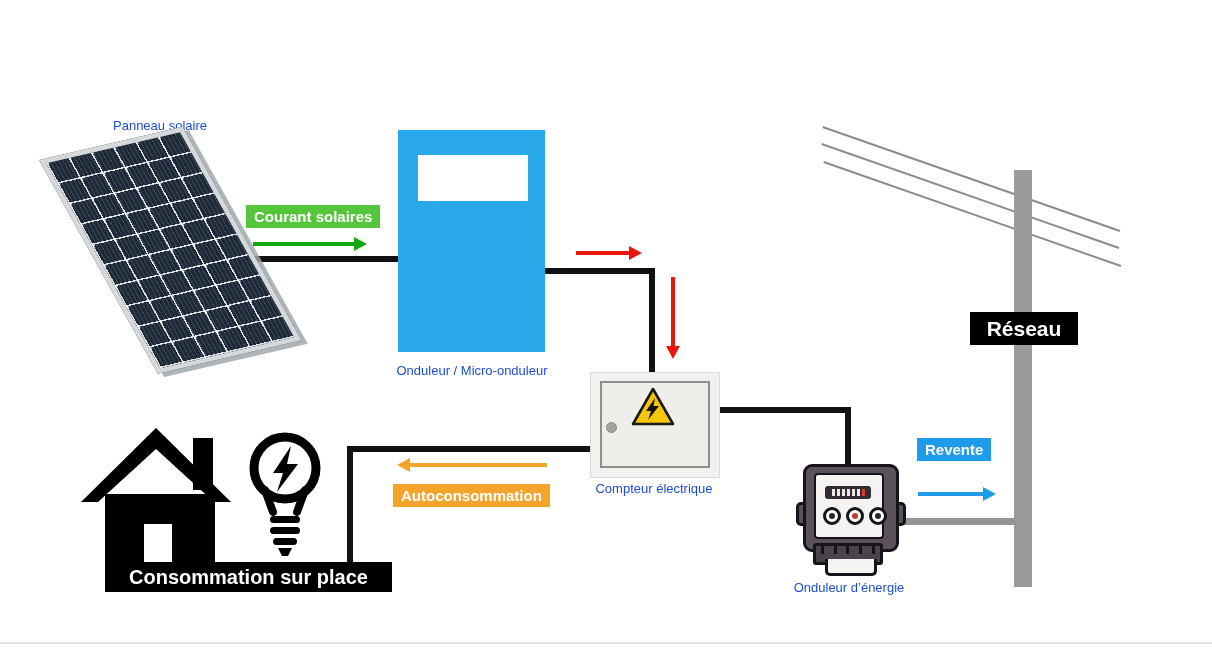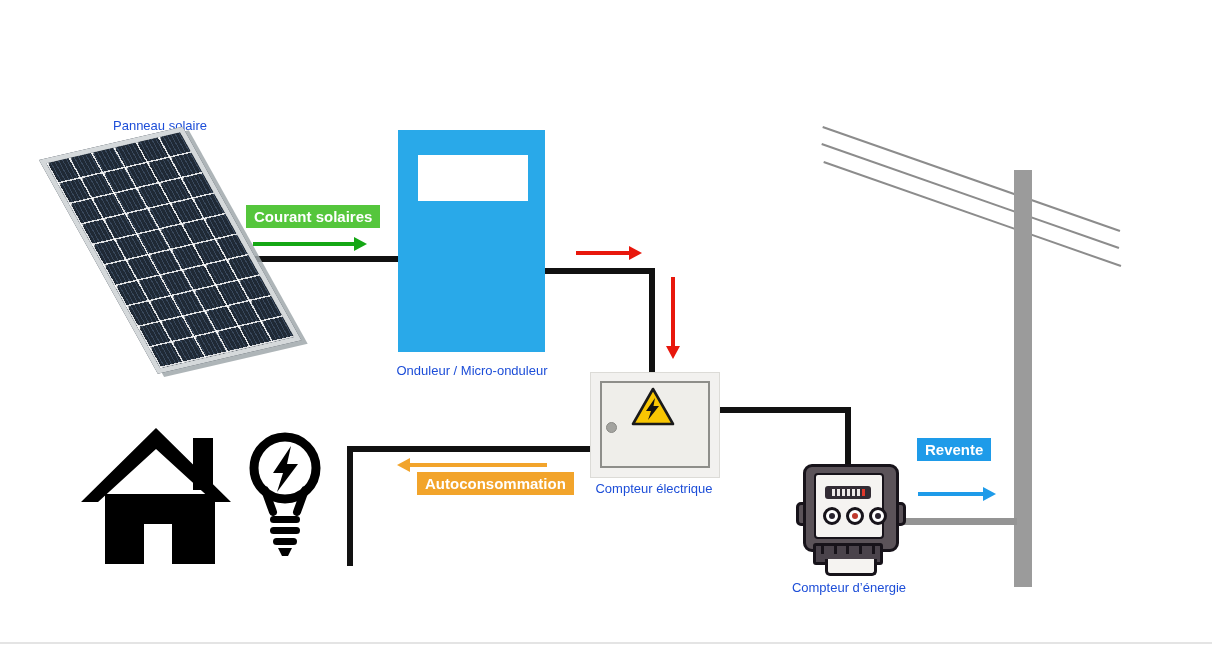--- a/index.html
+++ b/index.html
@@ -91,37 +91,38 @@
   #w-ep-meter-h{left:718px;top:407px;width:133px;height:6px;}
   #w-ep-meter-v{left:845px;top:407px;width:6px;height:60px;}
   #w-meter-pole{left:897px;top:518px;width:120px;height:7px;}
 
   
   #dc-label{left:246px;top:205px;background:var(--dc-green);}
   #dc-arrow{left:253px;top:237px;width:114px;height:14px;color:var(--green-arrow);}
   #ac-label{left:577px;top:220px;background:var(--ac-red);}
   #ac-arrow-right{left:576px;top:246px;width:66px;height:14px;color:var(--ac-red);}
   #ac-arrow-down{left:666px;top:277px;width:14px;height:82px;color:var(--ac-red);}
-  #auto-label{left:393px;top:472px;background:var(--self-orange);margin-left:24px;}
+  #auto-label{left:393px;top:484px;background:var(--self-orange);}
   #auto-arrow{left:397px;top:458px;width:150px;height:14px;color:var(--self-orange);}
   #revente-label{left:917px;top:438px;background:var(--resale-blue);}
   #revente-arrow{left:918px;top:487px;width:78px;height:14px;color:var(--resale-blue);}
 
   #bottom-divider{position:absolute;left:0;top:642px;width:1212px;height:2px;background:#E4E4E4;}
 </style>
 </head>
 <body>
 
 <div id="stage">
 
 
   <div id="pline1" class="pline"></div>
   <div id="pline2" class="pline"></div>
   <div id="pline3" class="pline"></div>
   <div id="pole"></div>
+  <div id="reseau" class="bar-label">Réseau</div>
 
   <div id="w-pv-inv" class="wire"></div>
   <div id="w-inv-h" class="wire"></div>
   <div id="w-inv-v" class="wire"></div>
   <div id="w-ep-house-h" class="wire"></div>
   <div id="w-ep-house-v" class="wire"></div>
   <div id="w-ep-meter-h" class="wire"></div>
   <div id="w-ep-meter-v" class="wire"></div>
   <div id="w-meter-pole" class="wire gray"></div>
 
@@ -172,20 +173,21 @@
   </svg>
   <svg id="bulb-icon" width="80" height="136" viewBox="0 0 80 136">
     <circle cx="40" cy="44" r="31" fill="none" stroke="#000" stroke-width="9"></circle>
     <polygon points="46,22 28,49 38,49 32,68 53,40 42,40" fill="#000"></polygon>
     <path d="M20,66 L28,88 M60,66 L52,88" stroke="#000" stroke-width="8" stroke-linecap="round"></path>
     <rect x="25" y="92" width="30" height="7" rx="3.5" fill="#000"></rect>
     <rect x="25" y="103" width="30" height="7" rx="3.5" fill="#000"></rect>
     <rect x="28" y="114" width="24" height="7" rx="3.5" fill="#000"></rect>
     <polygon points="33,124 47,124 43,132 37,132" fill="#000"></polygon>
   </svg>
+  <div id="consommation" class="bar-label">Consommation sur place</div>
 
   <div id="meter">
     <div class="ear l"></div>
     <div class="ear r"></div>
     <div class="body">
       <div class="inner">
         <div class="display">
           <i></i>
             <i></i>
             <i></i>
@@ -209,21 +211,21 @@
     </div>
     <div class="terminals">
         <i></i>
         <i></i>
         <i></i>
         <i></i>
         <i></i>
       </div>
     <div class="foot"></div>
   </div>
-  <div id="meter-label" class="node-label">Compteur d’énergie</div>
+  <div id="meter-label" class="node-label">Onduleur d’énergie</div>
 
   <div id="revente-label" class="flow-label">Revente</div>
   <div id="revente-arrow" class="arrow right">
       <i class="shaft"></i>
       <i class="head"></i>
     </div>
 
   <div id="bottom-divider"></div>
 </div>
 

